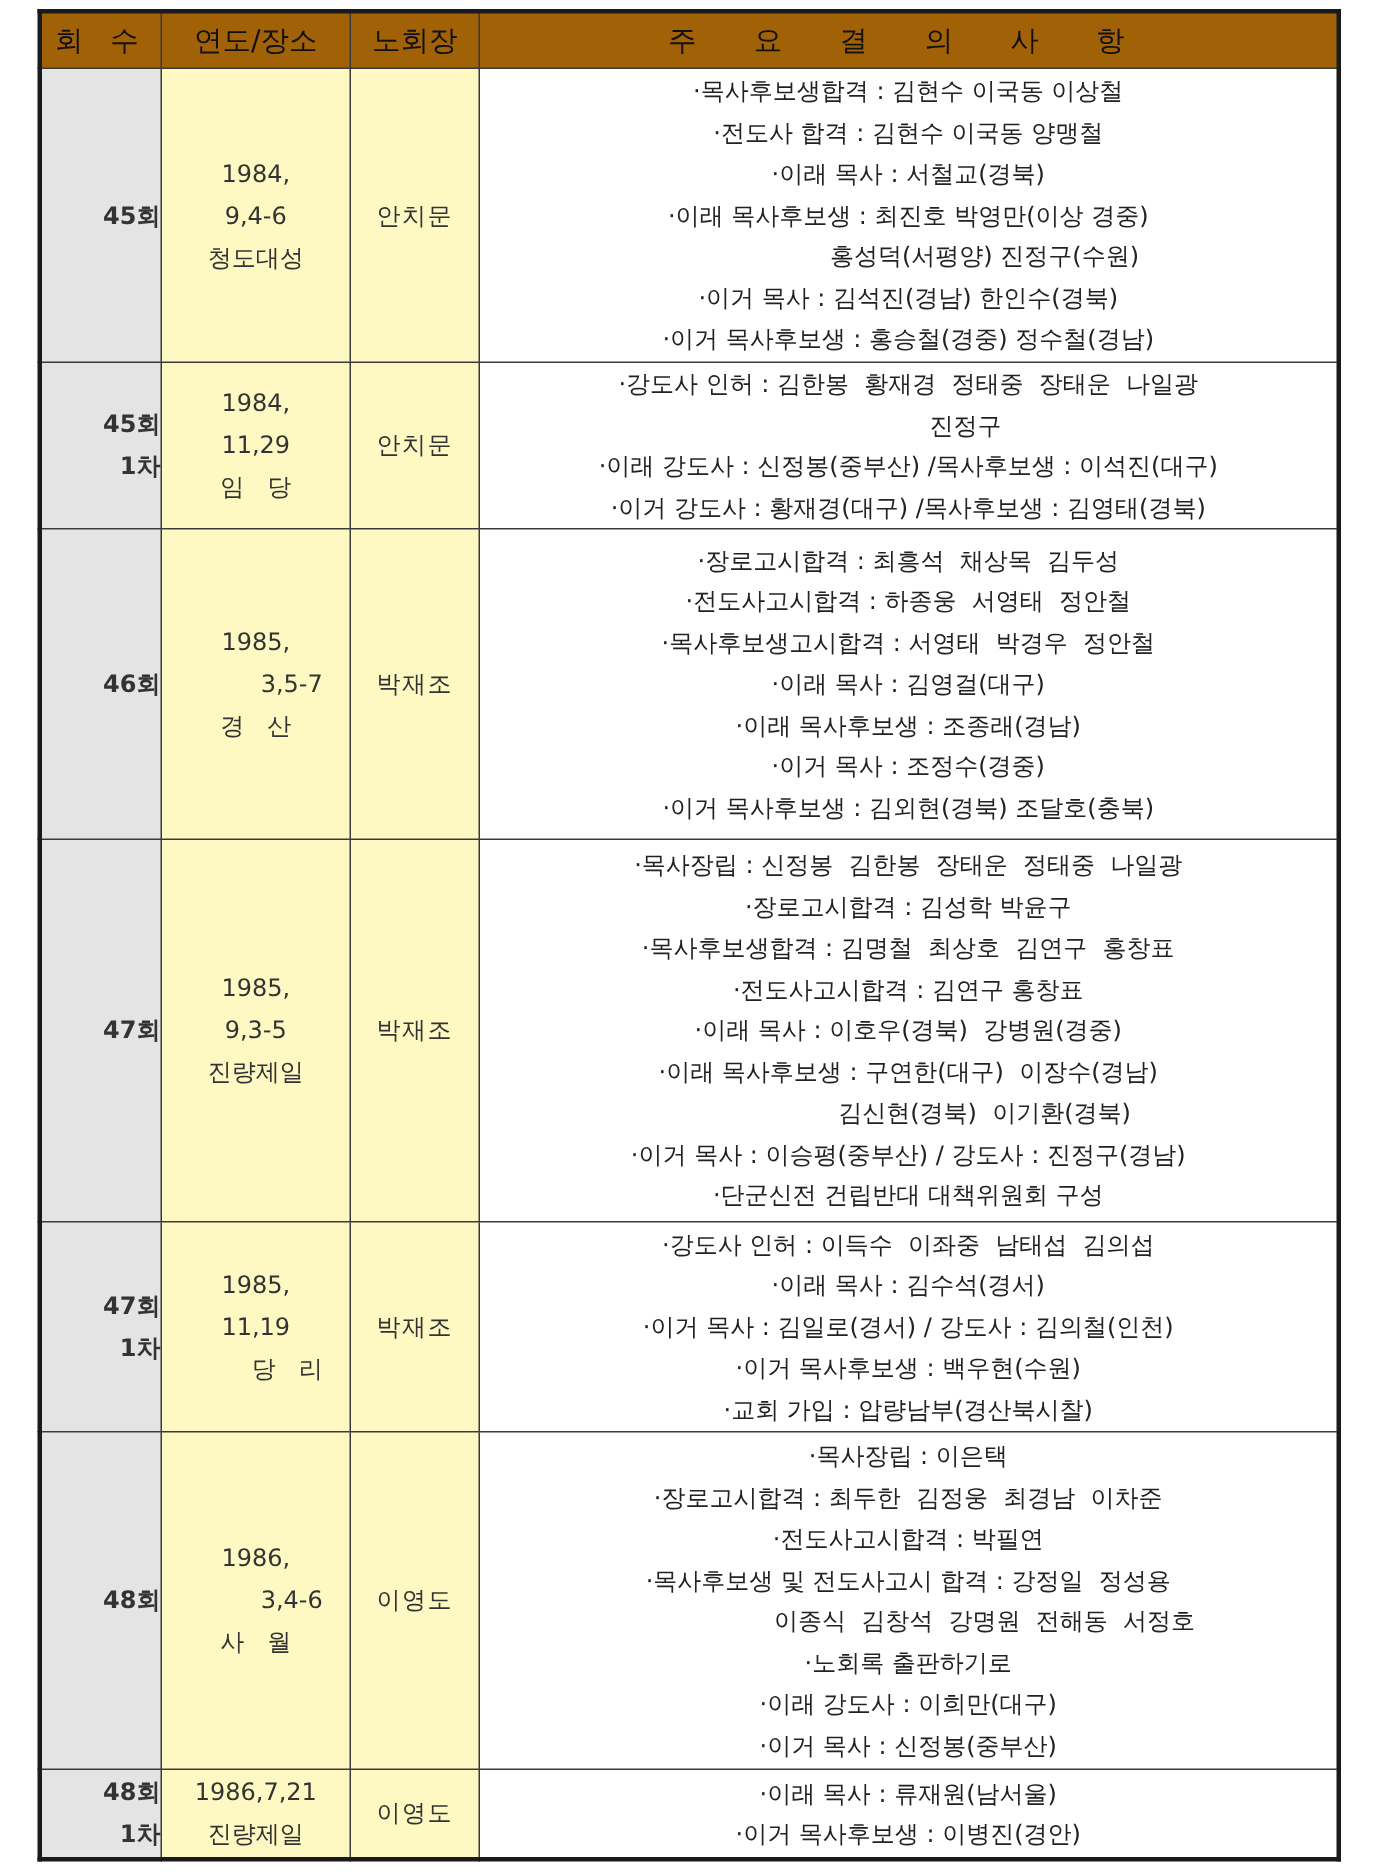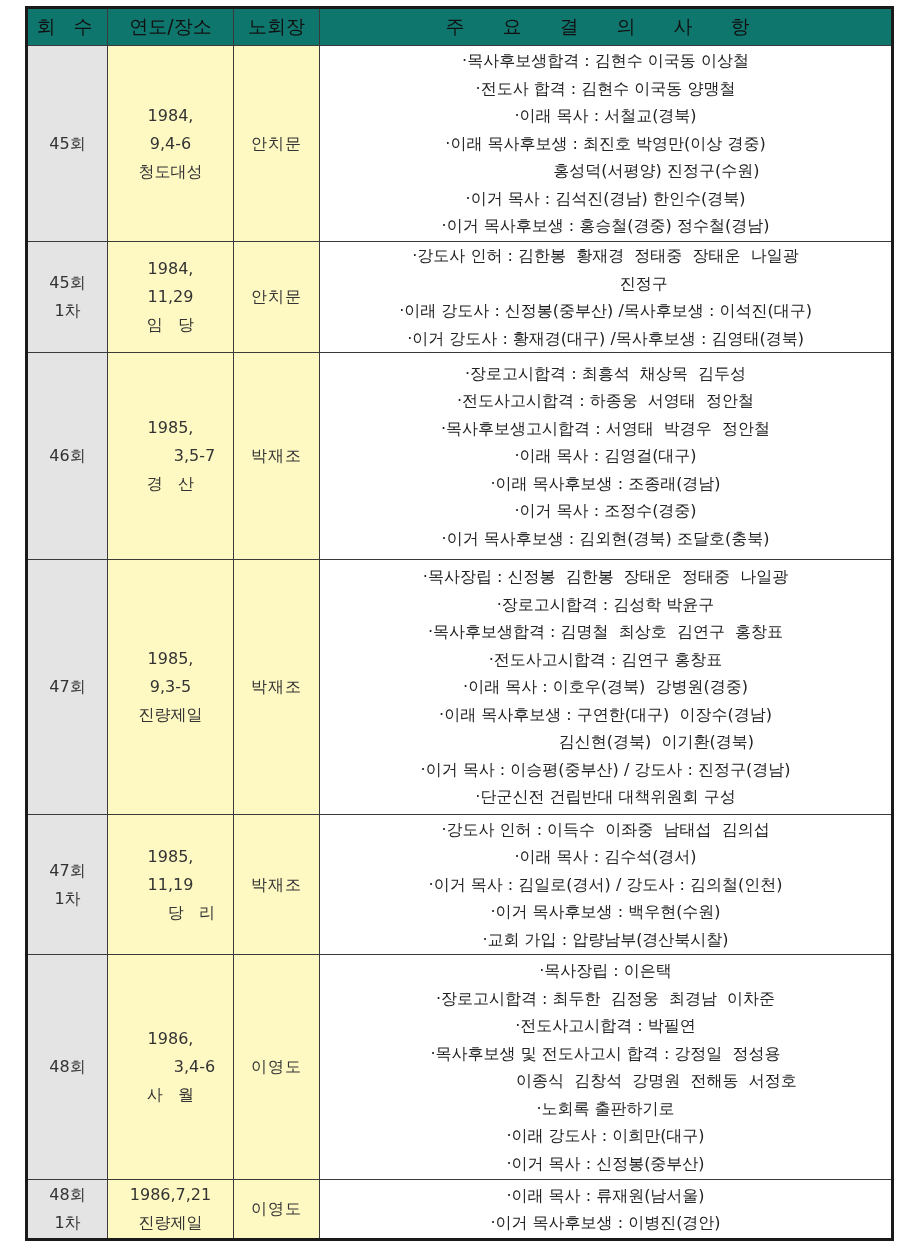--- a/index.html
+++ b/index.html
@@ -14,36 +14,37 @@
     table.minutes td, table.minutes th {
       border: 1.5px solid #3a3a3a;
       padding: 0;
       vertical-align: middle;
     }
     col.c-session { width: 81px; }
     col.c-date { width: 126px; }
     col.c-chair { width: 86px; }
     col.c-items { width: auto; }
     thead th {
-      background: #0f766e;
+      background: #a16207;
       height: 36px;
       font-weight: normal;
       font-size: 19px;
       color: #111;
       text-align: center;
       white-space: nowrap;
     }
     thead th.h-items { letter-spacing: 16px; }
     thead th.h-session { letter-spacing: 6px; }
     td.session {
       background: #e4e4e4;
-      text-align: center;
+      text-align: right;
       font-size: 16px;
       color: #333;
       line-height: 28px;
+      font-weight: bold;
     }
     td.date, td.chair {
       text-align: center;
       font-size: 16px;
       color: #333;
       line-height: 28px;
       background: #fef9c3;
     }
     td.chair { letter-spacing: 1px; }
     td.items {

